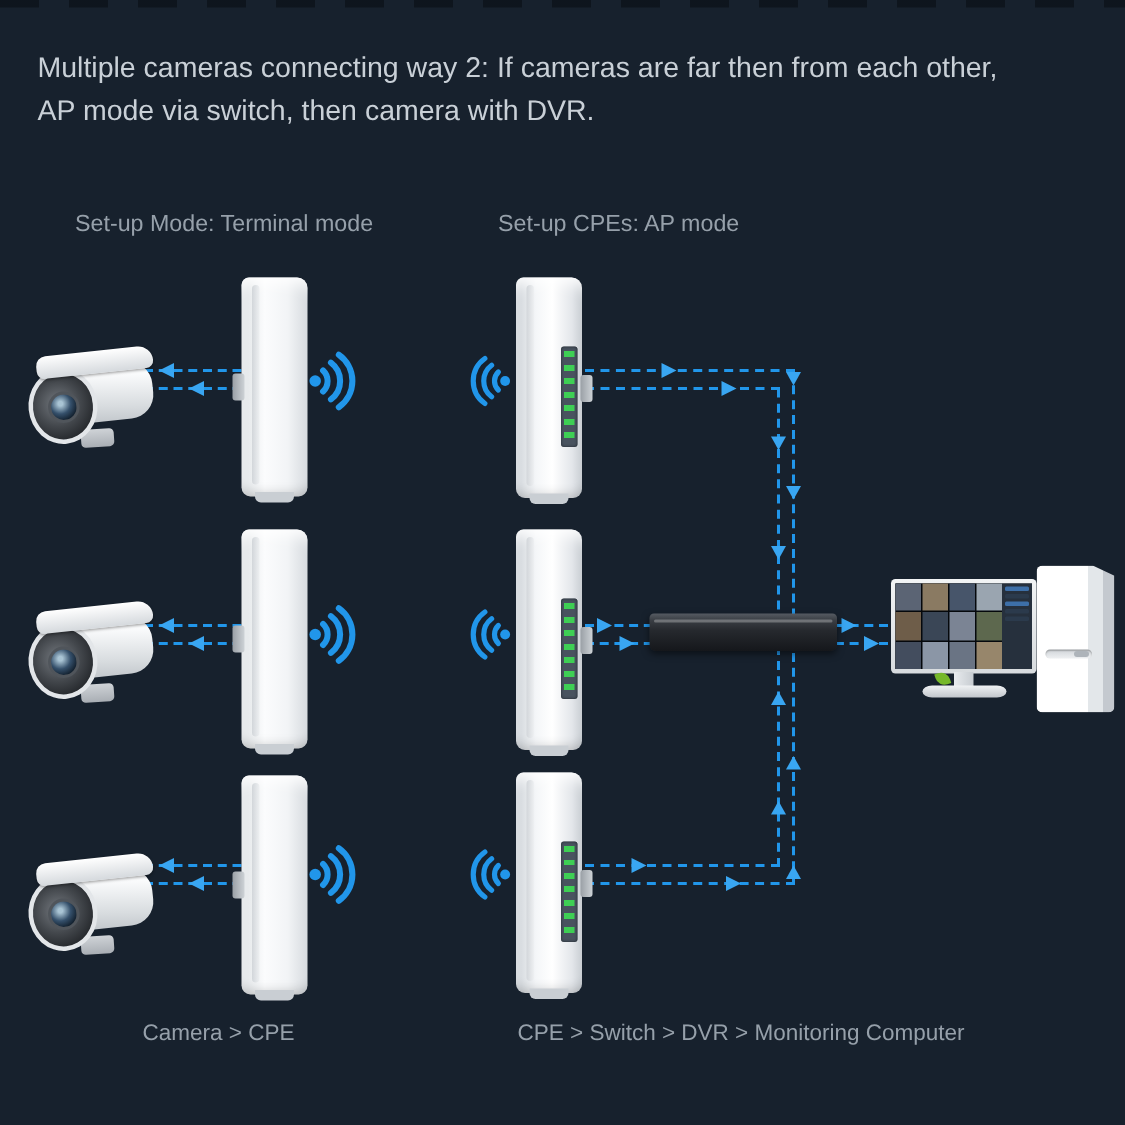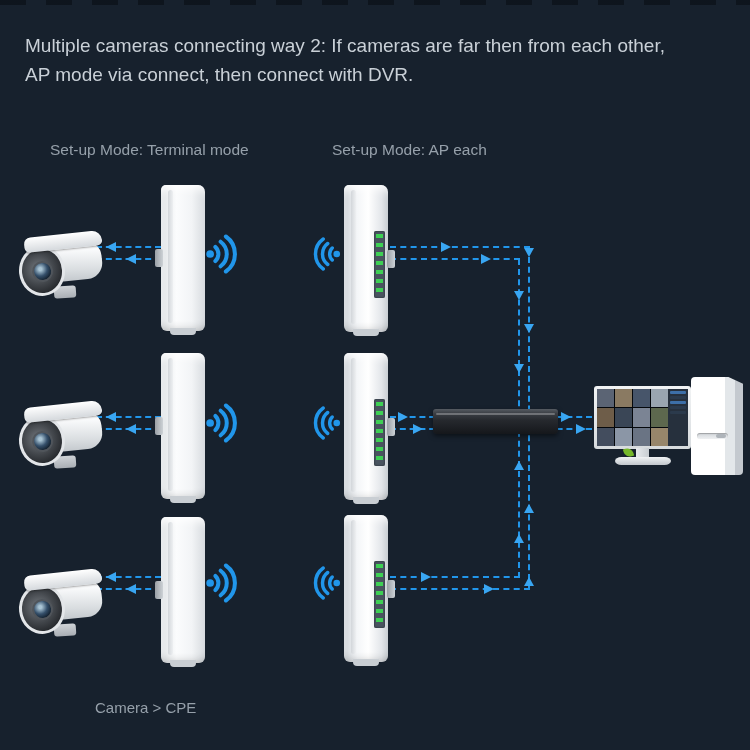--- a/index.html
+++ b/index.html
@@ -7,21 +7,21 @@
     --text1:#c9d0d7; --text2:#96a0aa; --green:#3ecf54;
   }
   html,body{margin:0;padding:0;}
   body{background:var(--bg);font-family:"Liberation Sans",sans-serif;}
   .canvas{position:relative;width:750px;height:750px;background:var(--bg);overflow:hidden;}
   .abs{position:absolute;}
   .top-dashes{left:0;top:0;width:750px;height:5px;
     background:repeating-linear-gradient(90deg,rgba(8,13,19,.6) 0 26px,transparent 26px 46px);}
   .header{left:25px;top:31px;width:708px;color:var(--text1);font-size:19px;line-height:29px;}
   .sec-label{color:var(--text2);font-size:15.5px;}
-  .caption{color:var(--text2);font-size:15px;margin-top:19px;}
+  .caption{color:var(--text2);font-size:15px;}
 
   
   .hline{height:0;border-top:2px dashed var(--accent);z-index:1;}
   .vline{width:0;border-left:2px dashed var(--accent);z-index:1;}
   .tri{width:0;height:0;z-index:2;}
   .tri-left{border-top:5px solid transparent;border-bottom:5px solid transparent;border-right:10px solid var(--accent-bright);}
   .tri-right{border-top:5px solid transparent;border-bottom:5px solid transparent;border-left:10px solid var(--accent-bright);}
   .tri-down{border-left:5px solid transparent;border-right:5px solid transparent;border-top:9px solid var(--accent-bright);}
   .tri-up{border-left:5px solid transparent;border-right:5px solid transparent;border-bottom:9px solid var(--accent-bright);}
 
@@ -93,25 +93,25 @@
 </style>
 </head>
 <body>
 
 <div class="canvas">
 
   <div class="abs top-dashes"></div>
 
   <div class="abs header">
     <div>Multiple cameras connecting way 2: If cameras are far then from each other,</div>
-    <div>AP mode via connect, then connect with DVR.</div>
+    <div>AP mode via switch, then camera with DVR.</div>
   </div>
 
   <div class="abs sec-label" style="left:50px;top:141px;">Set-up Mode: Terminal mode</div>
-  <div class="abs sec-label" style="left:332px;top:141px;">Set-up Mode: AP each</div>
+  <div class="abs sec-label" style="left:332px;top:141px;">Set-up CPEs: AP mode</div>
 
   <div class="abs camera" style="left:14px;top:234px;">
     <div class="cam-visor"></div>
     <div class="cam-body"></div>
     <div class="cam-front">
         <div class="cam-lens"></div>
       </div>
     <div class="cam-bracket"></div>
   </div>
   <div class="abs hline" style="left:96px;top:246px;width:65px;"></div>
@@ -265,14 +265,15 @@
   </div>
   <div class="abs monitor-neck"></div>
   <div class="abs monitor-base"></div>
   <div class="abs monitor-logo"></div>
   <div class="abs tower">
     <div class="tower-slot"></div>
     <div class="tower-latch"></div>
   </div>
 
   <div class="abs caption" style="left:95px;top:680px;">Camera &gt; CPE</div>
+  <div class="abs caption" style="left:345px;top:680px;">CPE &gt; Switch &gt; DVR &gt; Monitoring Computer</div>
 
 </div>
 
 </body></html>

